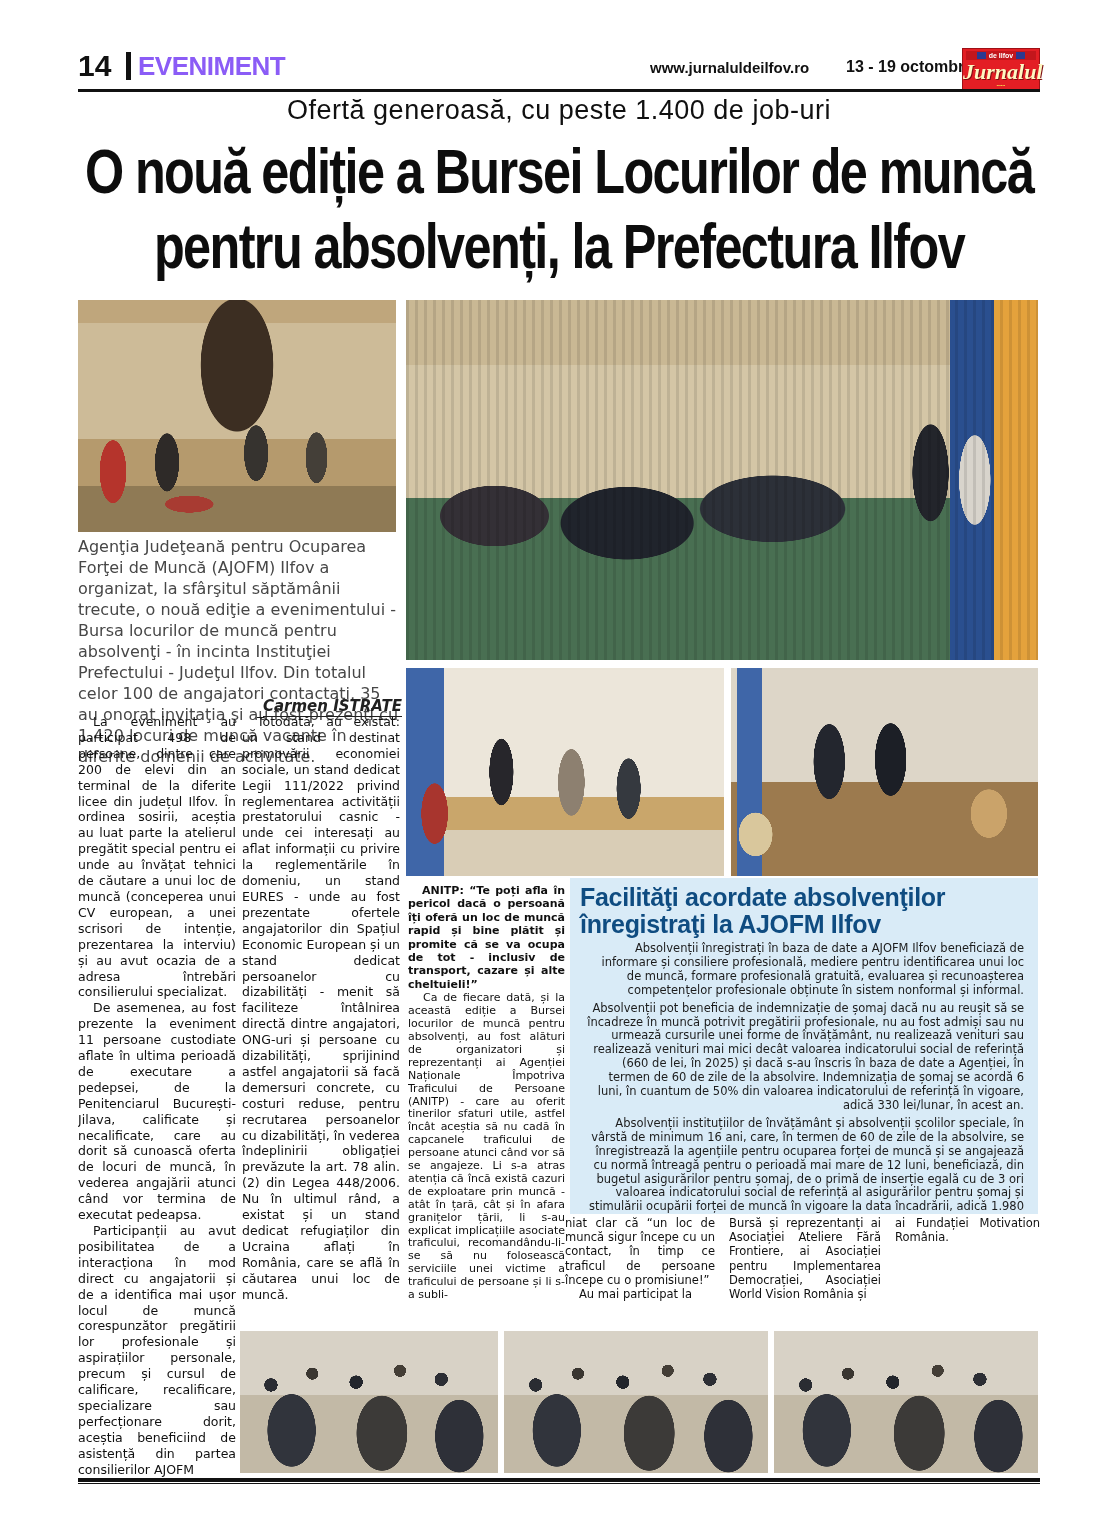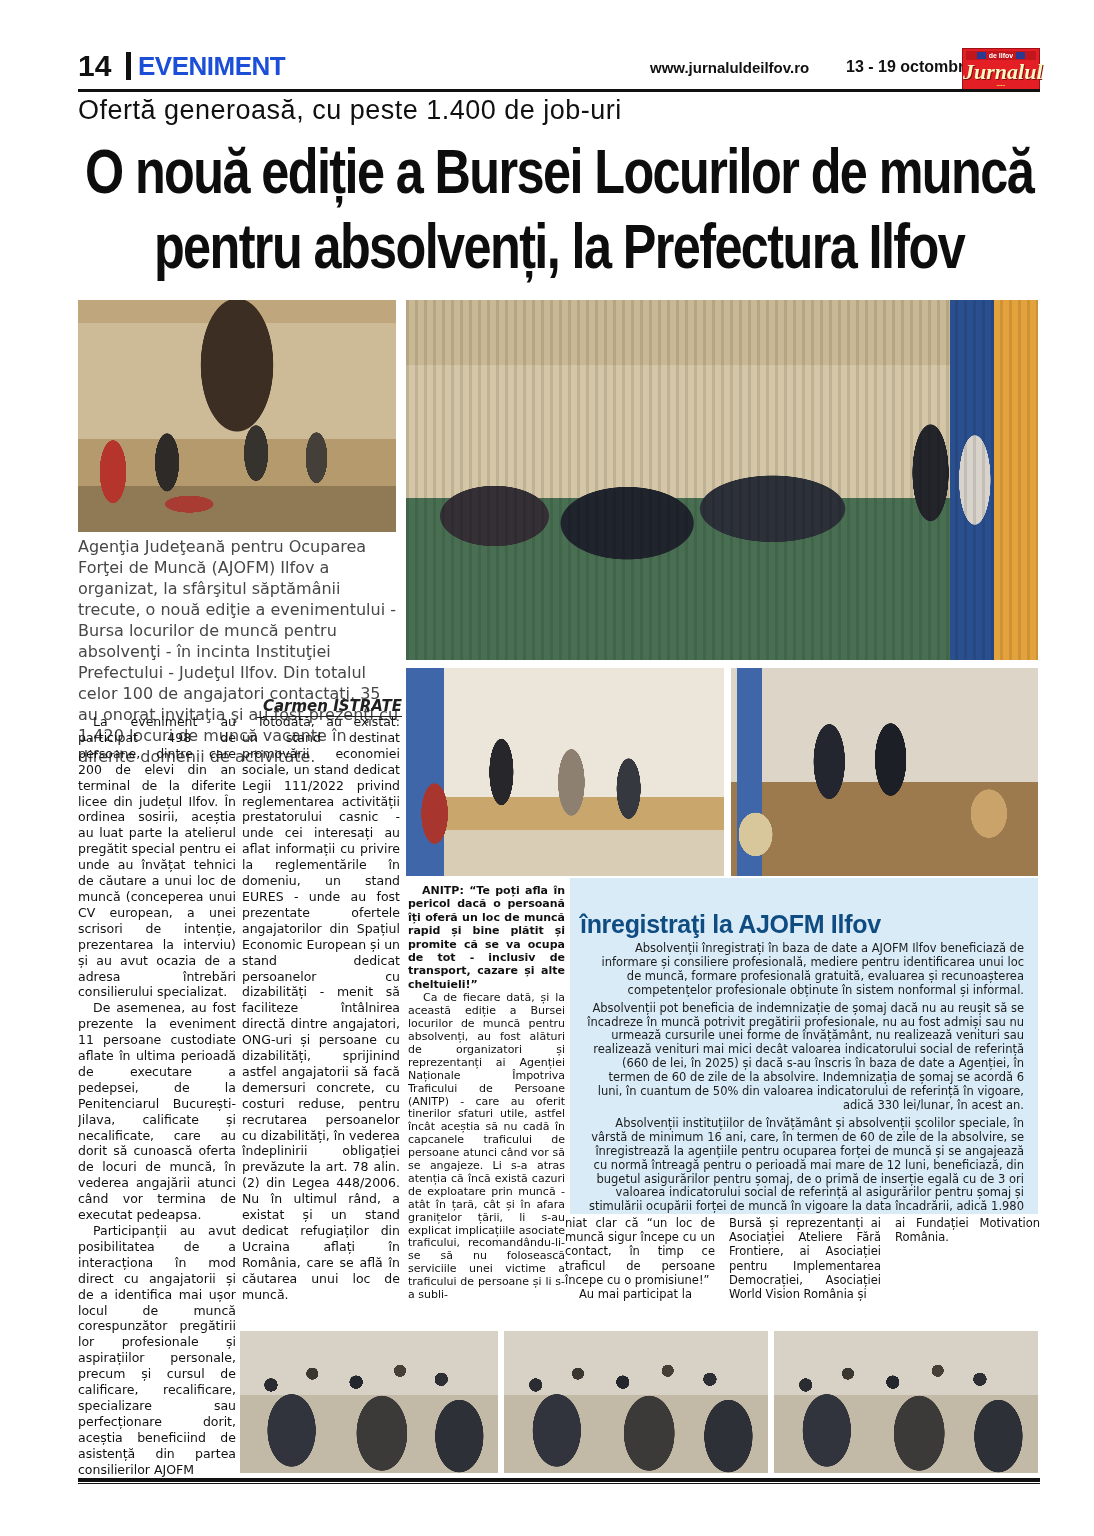--- a/index.html
+++ b/index.html
@@ -4,37 +4,37 @@
 <style>
   html,body{margin:0;padding:0;background:#e9e9e9;}
   .page{position:relative;width:1094px;height:1536px;background:#ffffff;margin:0 auto;
         font-family:"DejaVu Sans",sans-serif;color:#141414;overflow:hidden;}
 
   
   .masthead{position:absolute;left:78px;top:48px;width:962px;height:40px;}
   .pageno{position:absolute;left:0;top:1px;font:bold 30px/34px "Liberation Sans",sans-serif;color:#111;}
   .sec-bar{position:absolute;left:48px;top:4px;width:5px;height:28px;background:#111;}
   .section{position:absolute;left:60px;top:4px;font:bold 26px/28px "Liberation Sans",sans-serif;
-           color:#1d4ed8;letter-spacing:-.5px;}
+           color:#8b5cf6;letter-spacing:-.5px;}
   .site{position:absolute;left:572px;top:12px;font:bold 15px/16px "Liberation Sans",sans-serif;color:#111;}
   .daterange{position:absolute;left:768px;top:10px;font:bold 16px/18px "Liberation Sans",sans-serif;color:#111;}
   .logo{position:absolute;right:0;top:0;width:78px;height:42px;background:#e31e24;
         border:1px solid #9f1016;box-sizing:border-box;}
   .logo-top{position:absolute;left:3px;right:3px;top:2px;height:9px;background:#c3161c;
             display:flex;align-items:center;justify-content:center;gap:3px;}
   .logo-sq{width:9px;height:7px;background:#2b3990;display:inline-block;}
   .logo-top-label{font:bold 7px/7px "Liberation Sans",sans-serif;color:#fff;}
   .logo-main{position:absolute;left:0;right:0;top:11px;text-align:center;
              font:bold italic 22px/24px "Liberation Serif",serif;color:#fef9c3;text-shadow:1px 1px 0 #7e0d12;}
   .logo-sub{position:absolute;left:0;right:0;bottom:1px;text-align:center;
             font:bold 4px/4px "Liberation Sans",sans-serif;color:#f8d44c;}
   .head-rule{position:absolute;left:78px;top:89px;width:962px;height:3px;background:#111;}
 
   
-  .kicker{position:absolute;left:78px;top:94px;width:962px;
+  .kicker{position:absolute;left:78px;top:94px;width:962px;text-align:center;
           font:27px/32px "Liberation Sans",sans-serif;color:#101010;letter-spacing:.5px;}
   .headline{position:absolute;left:-41px;top:134px;width:1200px;text-align:center;
             font:bold 63px/75px "Liberation Sans",sans-serif;color:#0d0d0d;letter-spacing:-2px;
             transform:scaleX(.8);transform-origin:50% 0;}
 
   
   .photo{position:absolute;overflow:hidden;background:#cfc6b4;}
   #ph-tl{left:78px;top:300px;width:318px;height:232px;
     background:
       radial-gradient(ellipse 60px 110px at 50% 28%,#3c2e22 0 60%,rgba(0,0,0,0) 61%),
@@ -166,21 +166,21 @@
   </div>
   <div class="bodycol" id="col2">
     <p class="ind">Totodată, au existat: un stand destinat promovării economiei sociale, un stand dedicat Legii 111/2022 privind reglementarea activității prestatorului casnic - unde cei interesați au aflat informații cu privire la reglementările în domeniu, un stand EURES - unde au fost prezentate ofertele angajatorilor din Spațiul Economic European și un stand dedicat persoanelor cu dizabilități - menit să faciliteze întâlnirea directă dintre angajatori, ONG-uri și persoane cu dizabilități, sprijinind astfel angajatorii să facă demersuri concrete, cu costuri reduse, pentru recrutarea persoanelor cu dizabilități, în vederea îndeplinirii obligației prevăzute la art. 78 alin. (2) din Legea 448/2006. Nu în ultimul rând, a existat și un stand dedicat refugiaților din Ucraina aflați în România, care se află în căutarea unui loc de muncă.</p>
   </div>
   <div class="bodycol" id="col3">
     <p class="quote">ANITP: “Te poți afla în pericol dacă o persoană îți oferă un loc de muncă rapid și bine plătit și promite că se va ocupa de tot - inclusiv de transport, cazare și alte cheltuieli!”</p>
     <p class="ind">Ca de fiecare dată, și la această ediție a Bursei locurilor de muncă pentru absolvenți, au fost alături de organizatori și reprezentanți ai Agenției Naționale Împotriva Traficului de Persoane (ANITP) - care au oferit tinerilor sfaturi utile, astfel încât aceștia să nu cadă în capcanele traficului de persoane atunci când vor să se angajeze. Li s-a atras atenția că încă există cazuri de exploatare prin muncă - atât în țară, cât și în afara granițelor țării, li s-au explicat implicațiile asociate traficului, recomandându-li-se să nu folosească serviciile unei victime a traficului de persoane și li s-a subli-</p>
   </div>
 
   <div class="infobox">
-    <h2><br>
+    <h2><span>Facilităţi acordate absolvenţilor</span><br>
         <span>înregistraţi la AJOFM Ilfov</span></h2>
     <p>Absolvenții înregistrați în baza de date a AJOFM Ilfov beneficiază de informare și consiliere profesională, mediere pentru identificarea unui loc de muncă, formare profesională gratuită, evaluarea și recunoașterea competențelor profesionale obținute în sistem nonformal și informal.</p>
     <p>Absolvenții pot beneficia de indemnizație de șomaj dacă nu au reușit să se încadreze în muncă potrivit pregătirii profesionale, nu au fost admiși sau nu urmează cursurile unei forme de învățământ, nu realizează venituri sau realizează venituri mai mici decât valoarea indicatorului social de referință (660 de lei, în 2025) și dacă s-au înscris în baza de date a Agenției, în termen de 60 de zile de la absolvire. Indemnizația de șomaj se acordă 6 luni, în cuantum de 50% din valoarea indicatorului de referință în vigoare, adică 330 lei/lunar, în acest an.</p>
     <p>Absolvenții instituțiilor de învățământ și absolvenții școlilor speciale, în vârstă de minimum 16 ani, care, în termen de 60 de zile de la absolvire, se înregistrează la agențiile pentru ocuparea forței de muncă și se angajează cu normă întreagă pentru o perioadă mai mare de 12 luni, beneficiază, din bugetul asigurărilor pentru șomaj, de o primă de inserție egală cu de 3 ori valoarea indicatorului social de referință al asigurărilor pentru șomaj și stimulării ocupării forței de muncă în vigoare la data încadrării, adică 1.980 de lei. Prima de inserție se acordă în două tranșe egale – la data angajării (990 de lei) și după expirarea perioadei de 12 luni de la angajare (încă 990 de lei).</p>
   </div>
 
   <div class="bcol" id="bcolA">
     <p>niat clar că “un loc de muncă sigur începe cu un contact, în timp ce traficul de persoane începe cu o promisiune!”</p>
     <p class="ind">Au mai participat la</p>
   </div>

